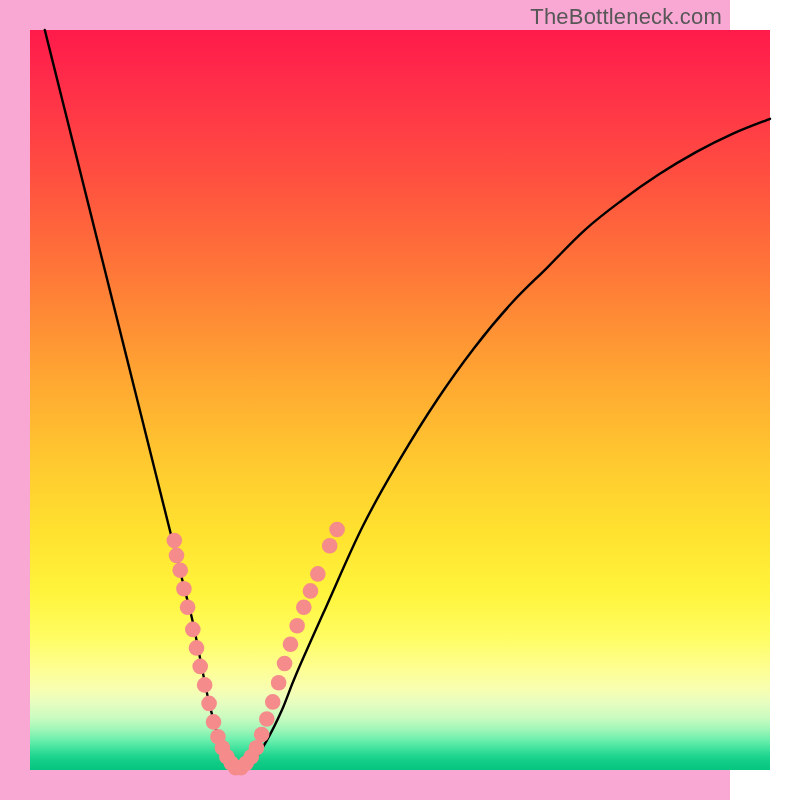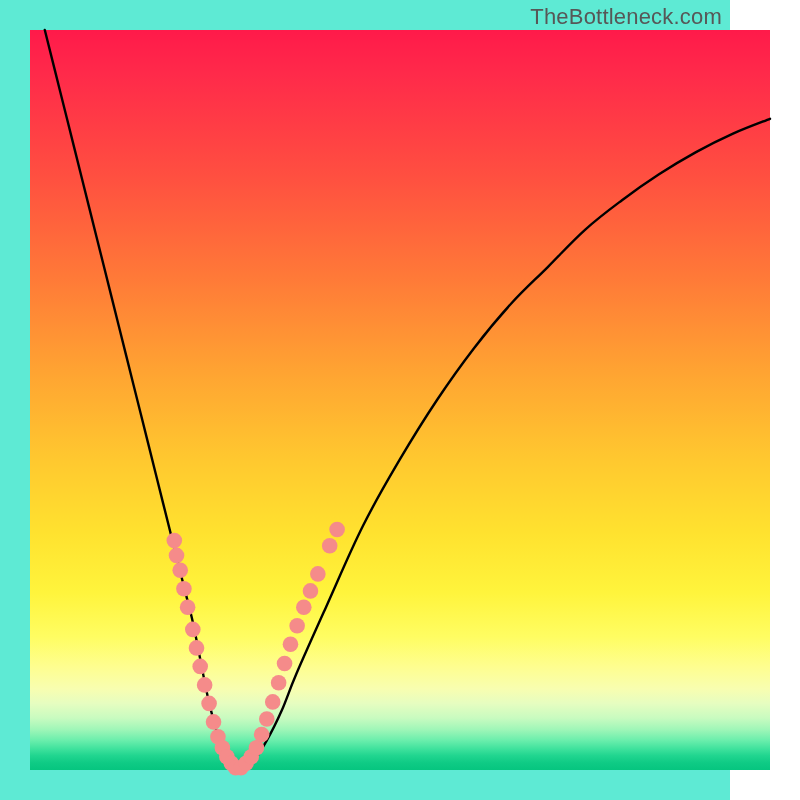--- a/index.html
+++ b/index.html
@@ -7,21 +7,21 @@
     padding: 0;
     width: 800px;
     height: 800px;
     overflow: hidden;
     font-family: Arial, Helvetica, sans-serif;
   }
   .chart-container {
     position: relative;
     width: 730px;
     height: 800px;
-    background: #5eead4;
+    background: #f9a8d4;
   }
   .plot-area {
     position: absolute;
     left: 30px;
     top: 30px;
     width: 740px;
     height: 740px;
     background: linear-gradient(
       to bottom,
       #ff1a4a 0%,

